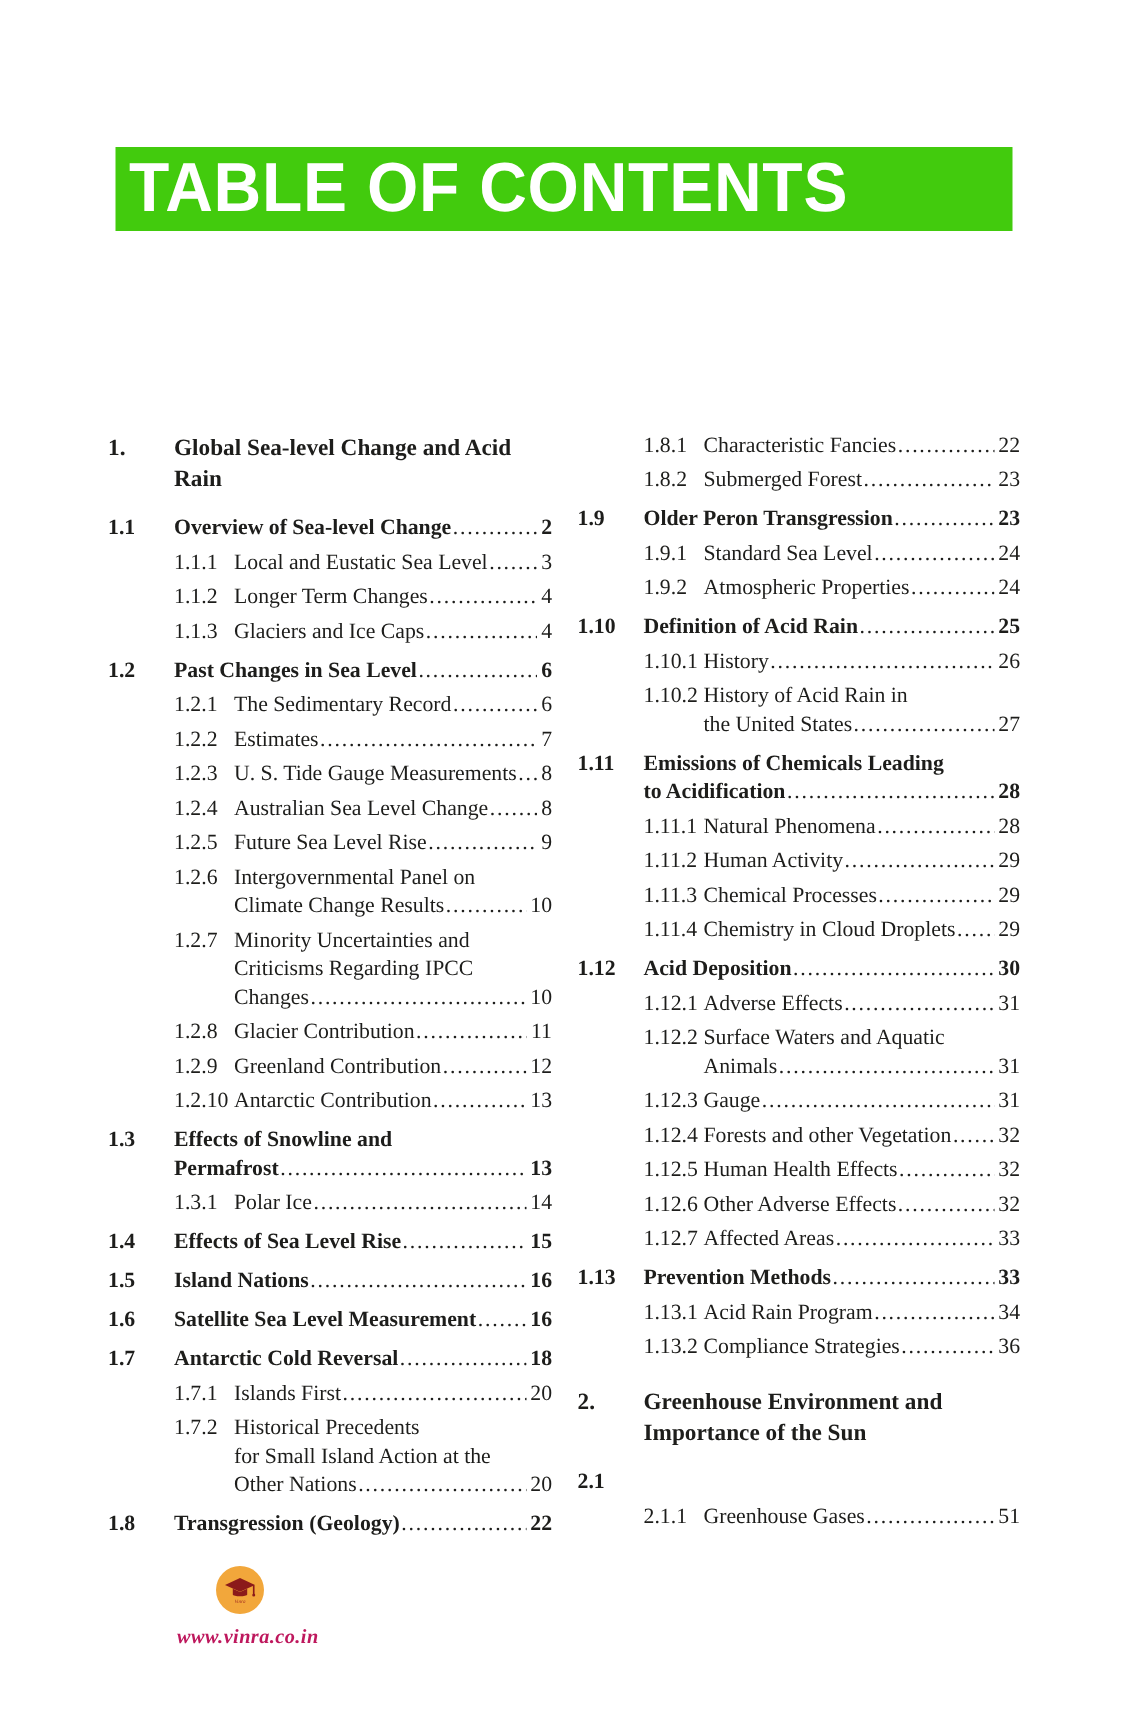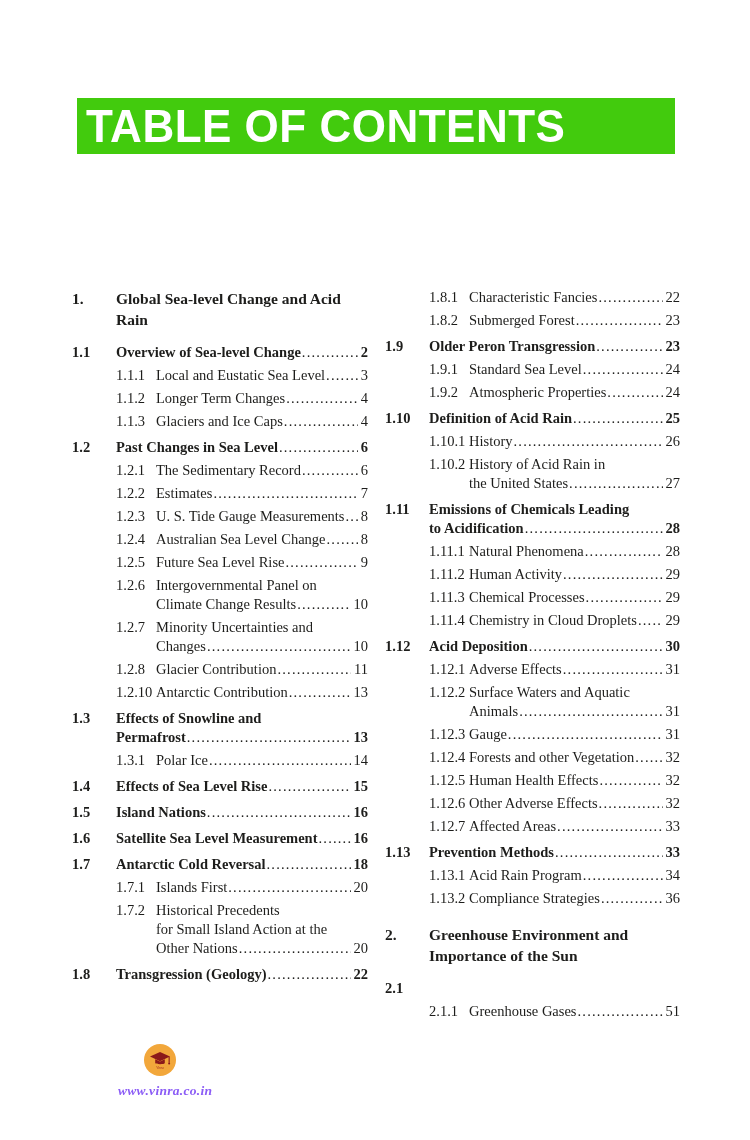--- a/index.html
+++ b/index.html
@@ -40,21 +40,21 @@
     letter-spacing:1.2px;font-weight:normal;
   }
   .page{flex:0 0 auto;padding-left:2px;}
   .footer{position:absolute;left:118px;top:1044px;width:84px;text-align:center;}
   .logo{
     width:32px;height:32px;border-radius:50%;background:#f2a73b;
     margin:0 auto 7px auto;display:flex;align-items:center;justify-content:center;
   }
   .url{
     font-family:"Liberation Serif", serif;font-style:italic;font-weight:bold;
-    color:#8b5cf6;font-size:13.5px;letter-spacing:0.3px;white-space:nowrap;
+    color:#be185d;font-size:13.5px;letter-spacing:0.3px;white-space:nowrap;
   }
 </style>
 </head>
 <body>
 
 <div class="banner">
   <span class="banner-title">TABLE OF CONTENTS</span>
 </div>
 
 <div class="columns">
@@ -174,34 +174,45 @@
             <span class="txt">Climate Change Results</span>
             <span class="dots"></span>
             <span class="page">10</span>
           </span>
         </span>
       </div>
       <div class="entry ss">
         <span class="num">1.2.7</span>
         <span class="body">
           <span class="line">Minority Uncertainties and</span>
+          <span class="line">Criticisms Regarding IPCC</span>
           <span class="lastline">
             <span class="txt">Changes</span>
             <span class="dots"></span>
             <span class="page">10</span>
           </span>
         </span>
       </div>
       <div class="entry ss">
         <span class="num">1.2.8</span>
         <span class="body">
           <span class="lastline">
             <span class="txt">Glacier Contribution</span>
             <span class="dots"></span>
             <span class="page">11</span>
+          </span>
+        </span>
+      </div>
+      <div class="entry ss">
+        <span class="num">1.2.9</span>
+        <span class="body">
+          <span class="lastline">
+            <span class="txt">Greenland Contribution</span>
+            <span class="dots"></span>
+            <span class="page">12</span>
           </span>
         </span>
       </div>
       <div class="entry ss">
         <span class="num">1.2.10</span>
         <span class="body">
           <span class="lastline">
             <span class="txt">Antarctic Contribution</span>
             <span class="dots"></span>
             <span class="page">13</span>

